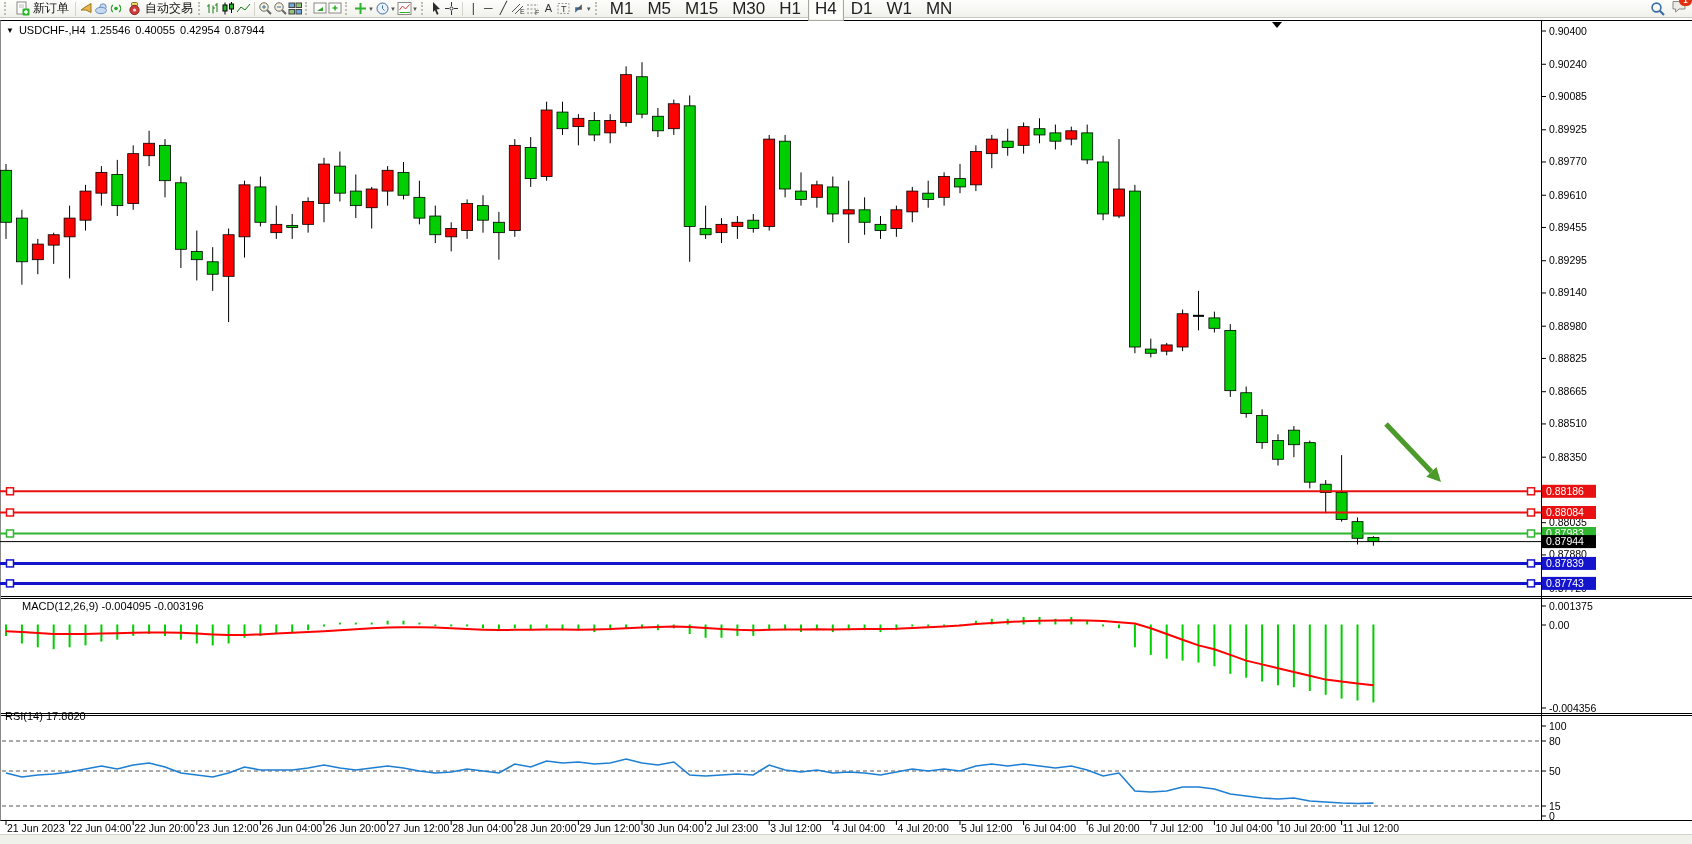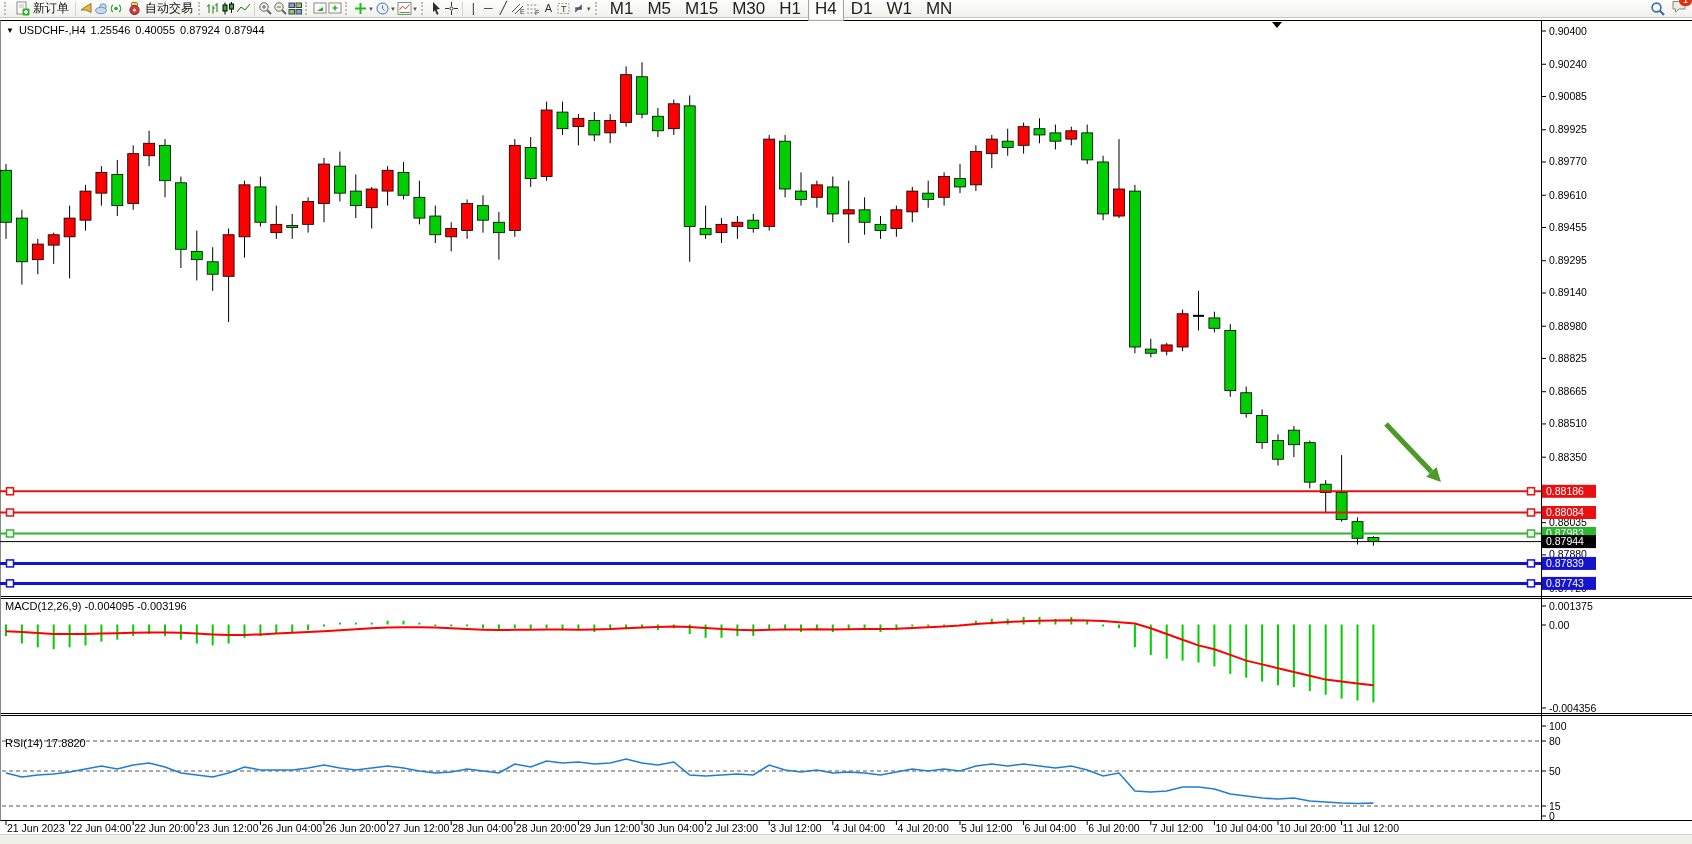--- a/index.html
+++ b/index.html
@@ -21,22 +21,22 @@
   .tfbtn.active{background:#fdfdfa;border:1px solid #a8a8a0;box-shadow:inset 0 0 2px #e2e2da}
   #right-icons{margin-left:auto;display:flex;align-items:center;gap:6px;padding-right:4px}
   .chat-wrap{position:relative}
   .badge{position:absolute;top:-4px;right:-6px;min-width:11px;height:11px;border-radius:6px;
          background:#e03010;color:#fff;font-size:8px;font-weight:bold;text-align:center;line-height:11px;padding:0 1px}
   
   #chart-svg{position:absolute;top:0;left:0;z-index:1}
   .overlay{position:absolute;z-index:3;font-size:11px;color:#000;white-space:nowrap}
   #chart-header{top:24px;left:6px;display:flex;gap:5px;align-items:center}
   #chart-header .tri{font-size:8px;color:#000}
-  #macd-label{top:600px;left:5px}
-  #rsi-label{top:737px;left:5px}
+  #macd-label{top:600px;left:22px}
+  #rsi-label{top:710px;left:5px}
   .bottom-strip{position:absolute;left:0;top:834px;width:1692px;height:10px;z-index:4;
                 background:#f1f1ec;border-top:1px solid #d2d2ca}
 </style>
 </head>
 <body>
 
 <div id="toolbar">
   <span class="grip"></span>
 
   <div class="tbtn">
@@ -667,21 +667,21 @@
       <line x1="1386" y1="424" x2="1431.3667178378698" y2="471.8412660835719" stroke="#4C9A2A" stroke-width="5"></line>
       <polygon points="1441,482 1426.2873508796558,476.6579071646369 1436.4460847960838,467.02462500250687" fill="#4C9A2A"></polygon>
     </g>
   </svg>
 
 <div class="overlay" id="chart-header">
   <span class="tri">▼</span>
   <span>USDCHF-,H4</span>
   <span>1.25546</span>
   <span>0.40055</span>
-  <span>0.87924</span>
+  <span>0.42954</span>
   <span>0.87944</span>
 </div>
 
 <div class="overlay" id="macd-label">
   <span>MACD(12,26,9)</span>
   <span>-0.004095</span>
   <span>-0.003196</span>
 </div>
 
 <div class="overlay" id="rsi-label">

